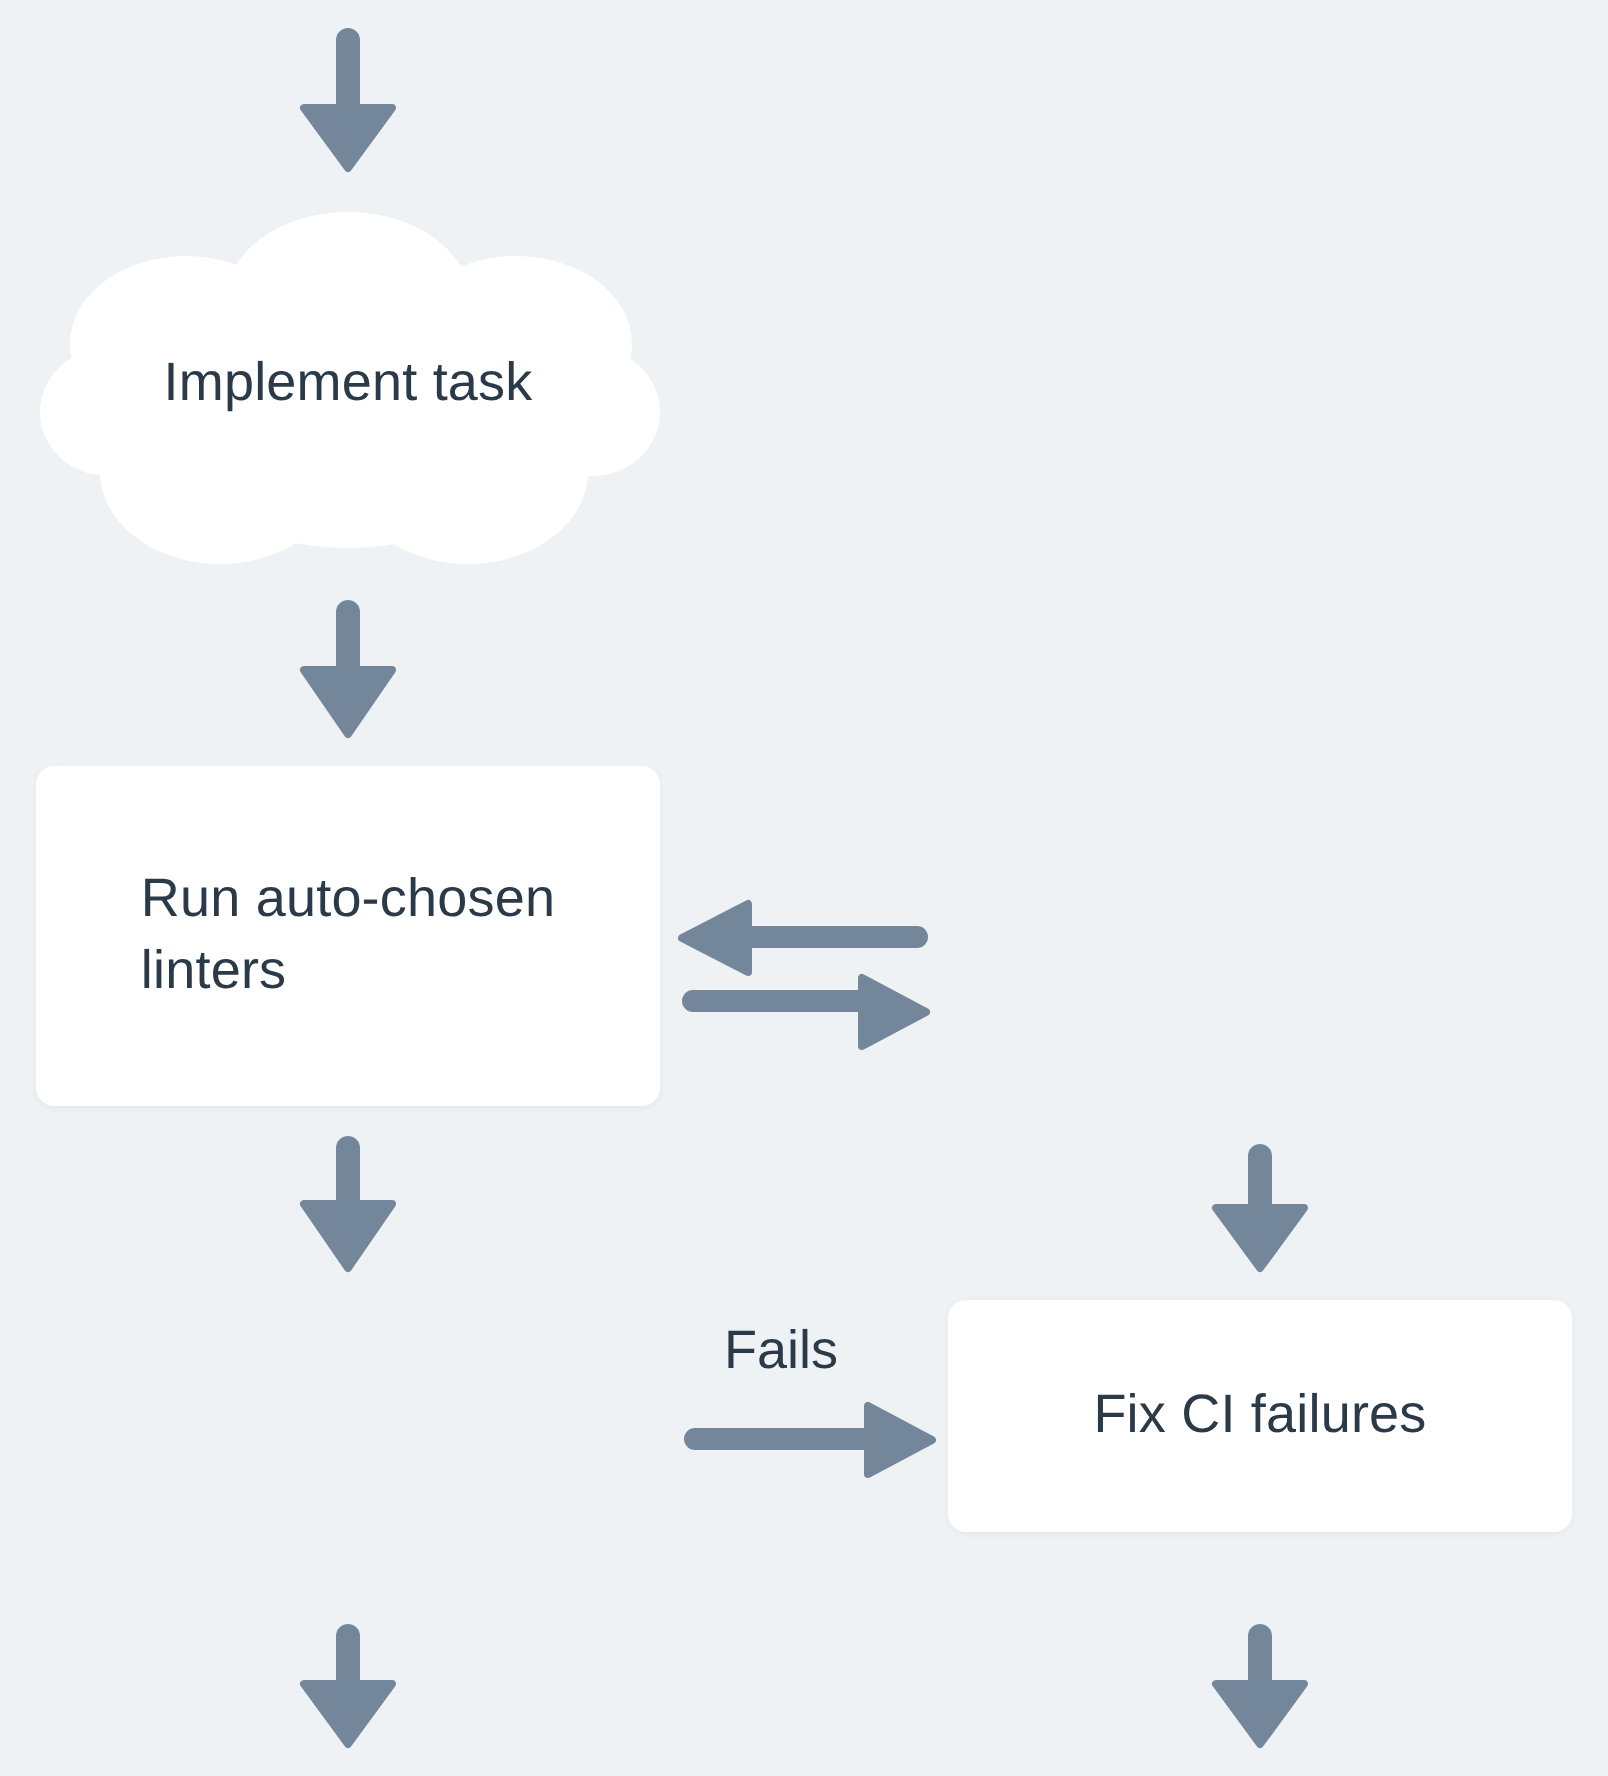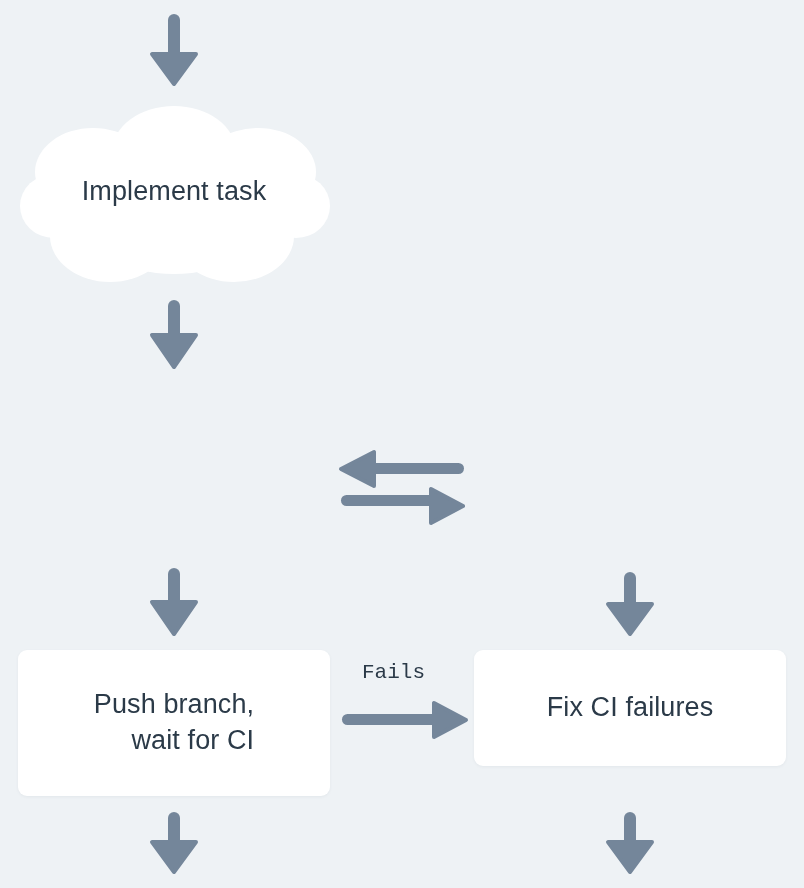--- a/index.html
+++ b/index.html
@@ -16,21 +16,21 @@
   #diagram-root {
     position: relative;
     width: 804px;
     height: 888px;
   }
   .node {
     position: absolute;
     display: flex;
     align-items: center;
     justify-content: center;
-    text-align: right;
+    text-align: left;
     color: #2b3a48;
     font-size: 27px;
     line-height: 1.32;
     letter-spacing: 0.1px;
     box-sizing: border-box;
   }
   .node-box {
     background: #ffffff;
     border-radius: 9px;
     box-shadow: 0 1px 3px rgba(80,100,120,0.07);
@@ -57,24 +57,23 @@
     position: absolute;
     left: 0;
     top: 0;
     width: 804px;
     height: 888px;
     pointer-events: none;
   }
   .edge-label {
     position: absolute;
     color: #2b3a48;
-    font-size: 21px;
+    font-size: 27px;
     line-height: 1;
     white-space: nowrap;
-    font-family: Liberation Mono, monospace;
   }
 </style>
 </head>
 <body>
 
 <div id="diagram-root">
 
   <svg class="edge-svg" viewBox="0 0 804 888" xmlns="http://www.w3.org/2000/svg">
 
     <g>
@@ -134,24 +133,24 @@
         <ellipse cx="36" cy="112" rx="34" ry="32"></ellipse>
         <ellipse cx="278" cy="112" rx="34" ry="32"></ellipse>
         <ellipse cx="92" cy="142" rx="60" ry="46"></ellipse>
         <ellipse cx="216" cy="142" rx="60" ry="46"></ellipse>
         <ellipse cx="156" cy="124" rx="92" ry="56"></ellipse>
       </g>
     </svg>
     <span class="node-label">Implement task</span>
   </div>
 
+  <div class="node node-box" style="left:18px; top:383px; width:312px; height:170px;">
+    <span class="node-label">Run auto-chosen
+linters</span>
+  </div>
 
 
-  <div class="node node-box" style="left:18px; top:650px; width:312px; height:146px;">
-    <span class="node-label">Push branch,
-wait for CI</span>
-  </div>
 
   <div class="node node-box" style="left:474px; top:650px; width:312px; height:116px;">
     <span class="node-label">Fix CI failures</span>
   </div>
 
 </div>
 
 </body></html>

